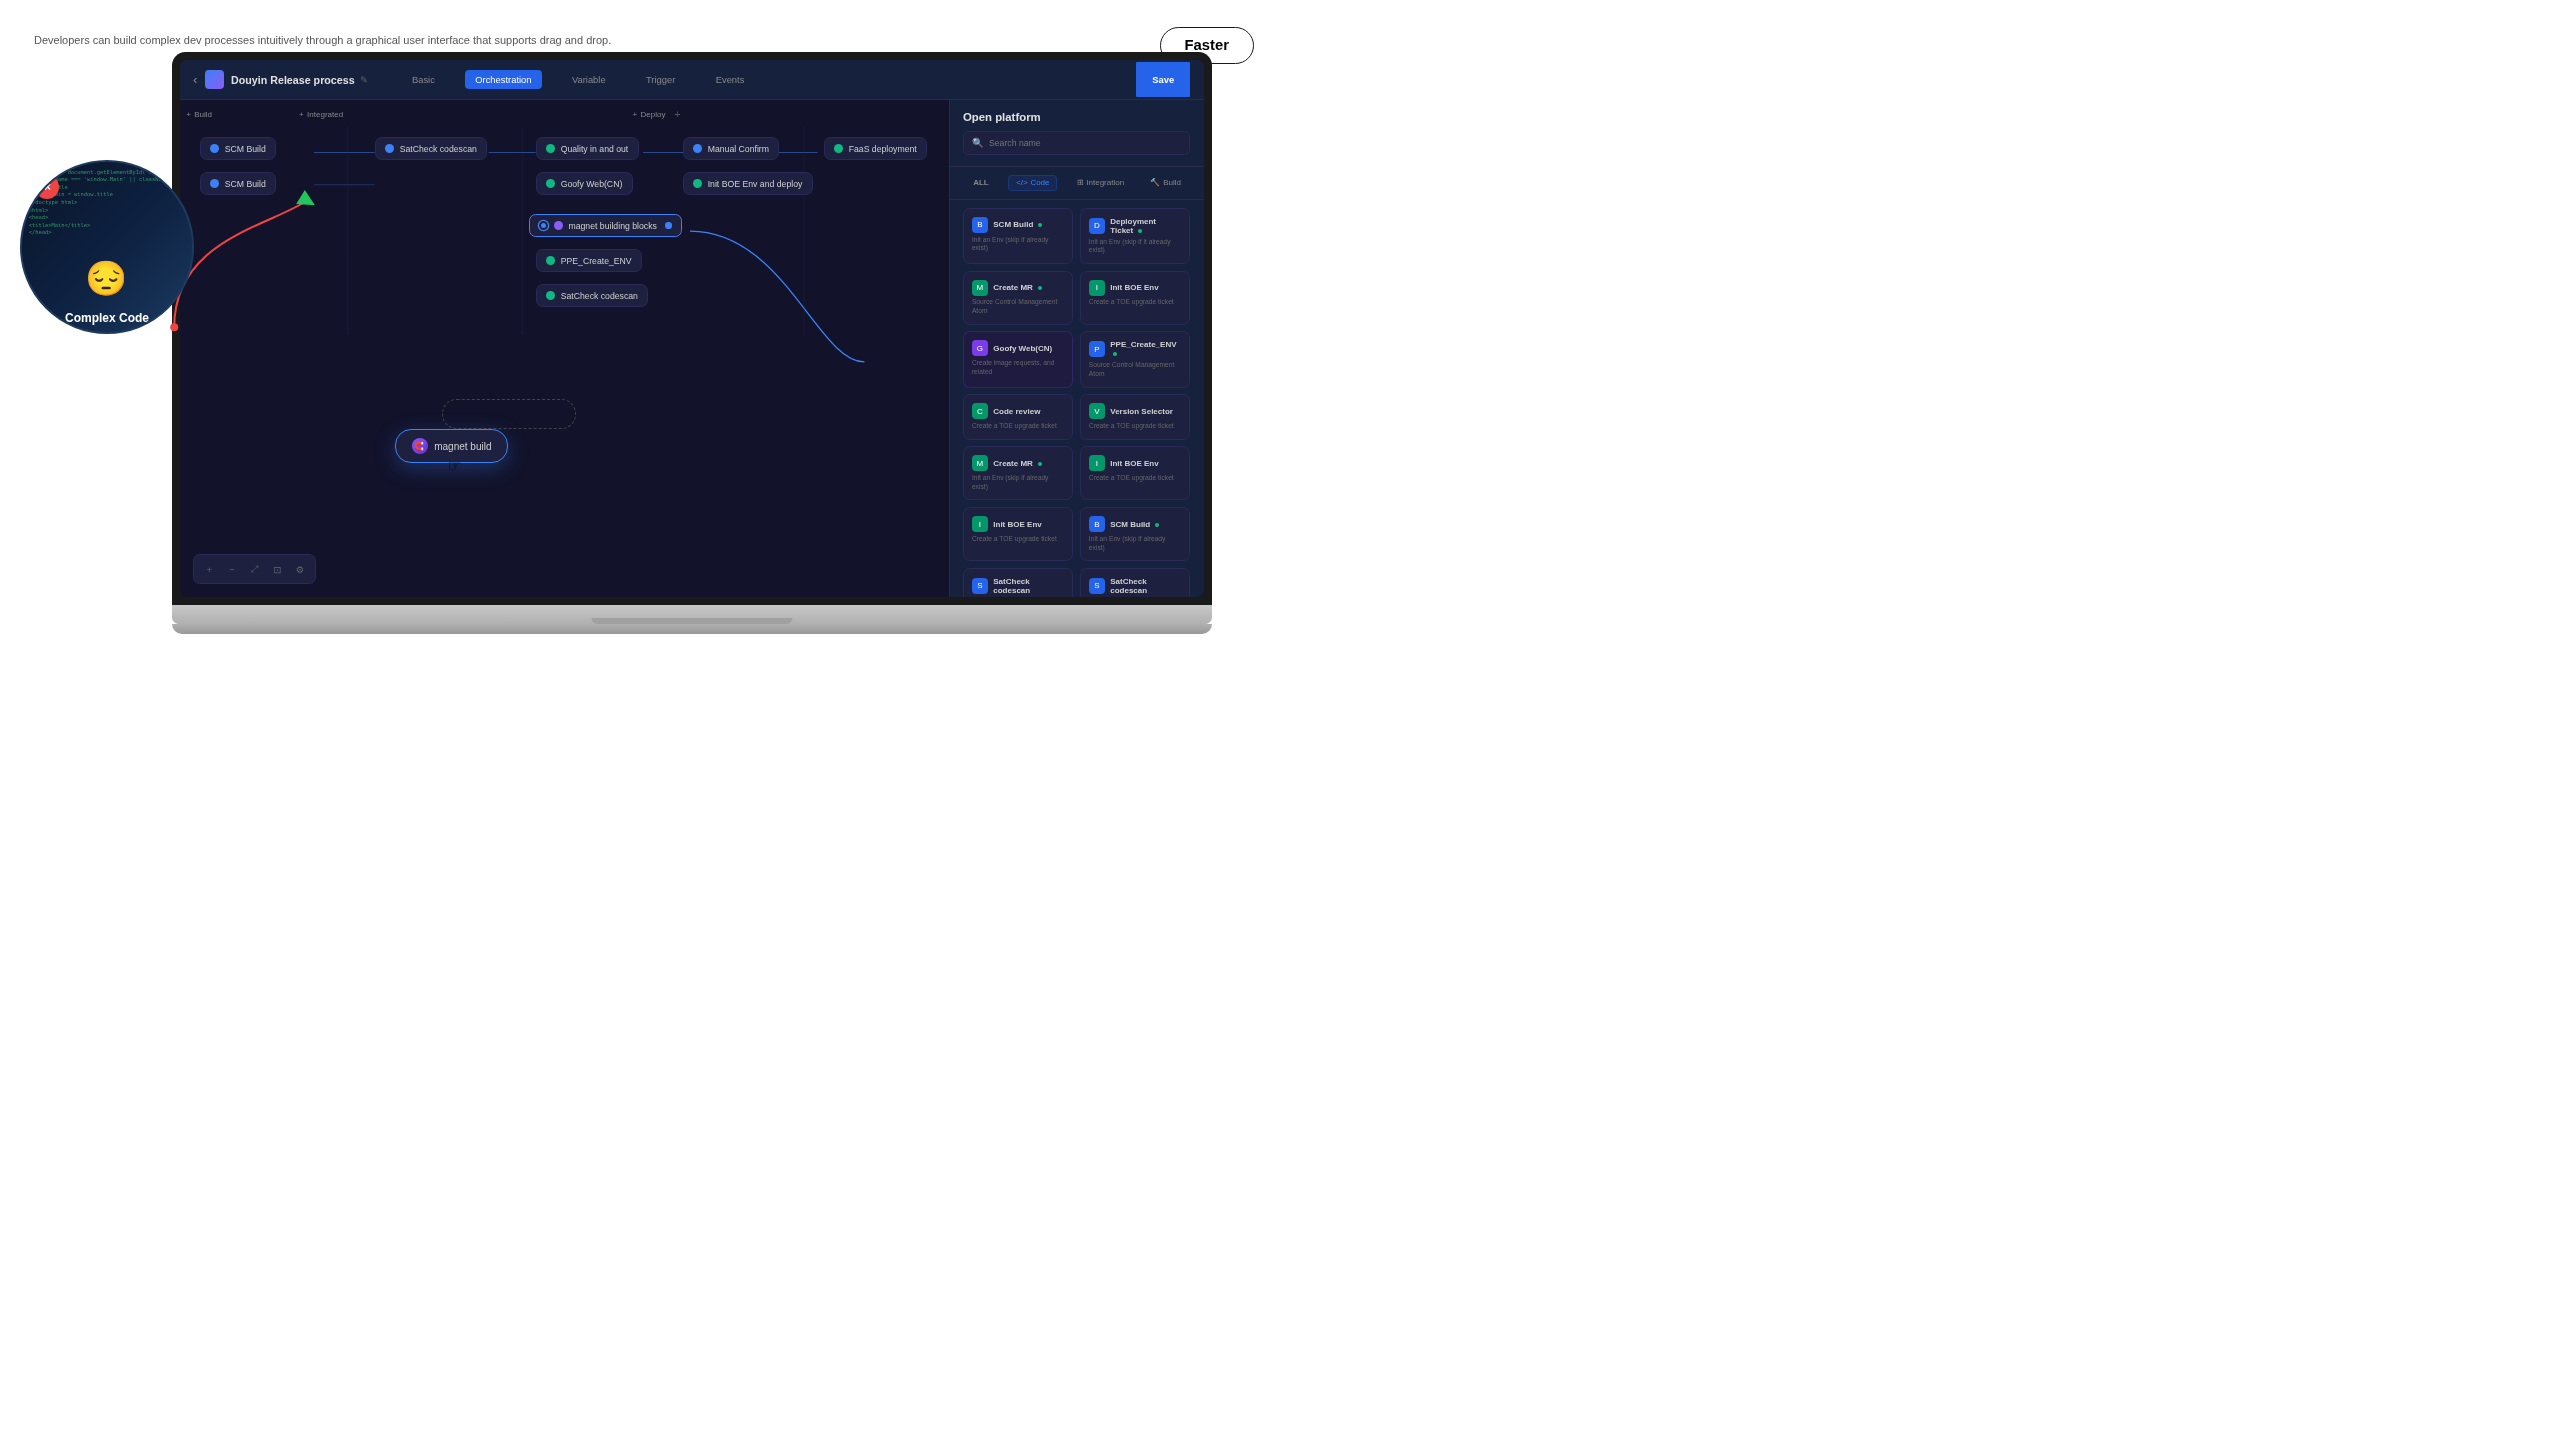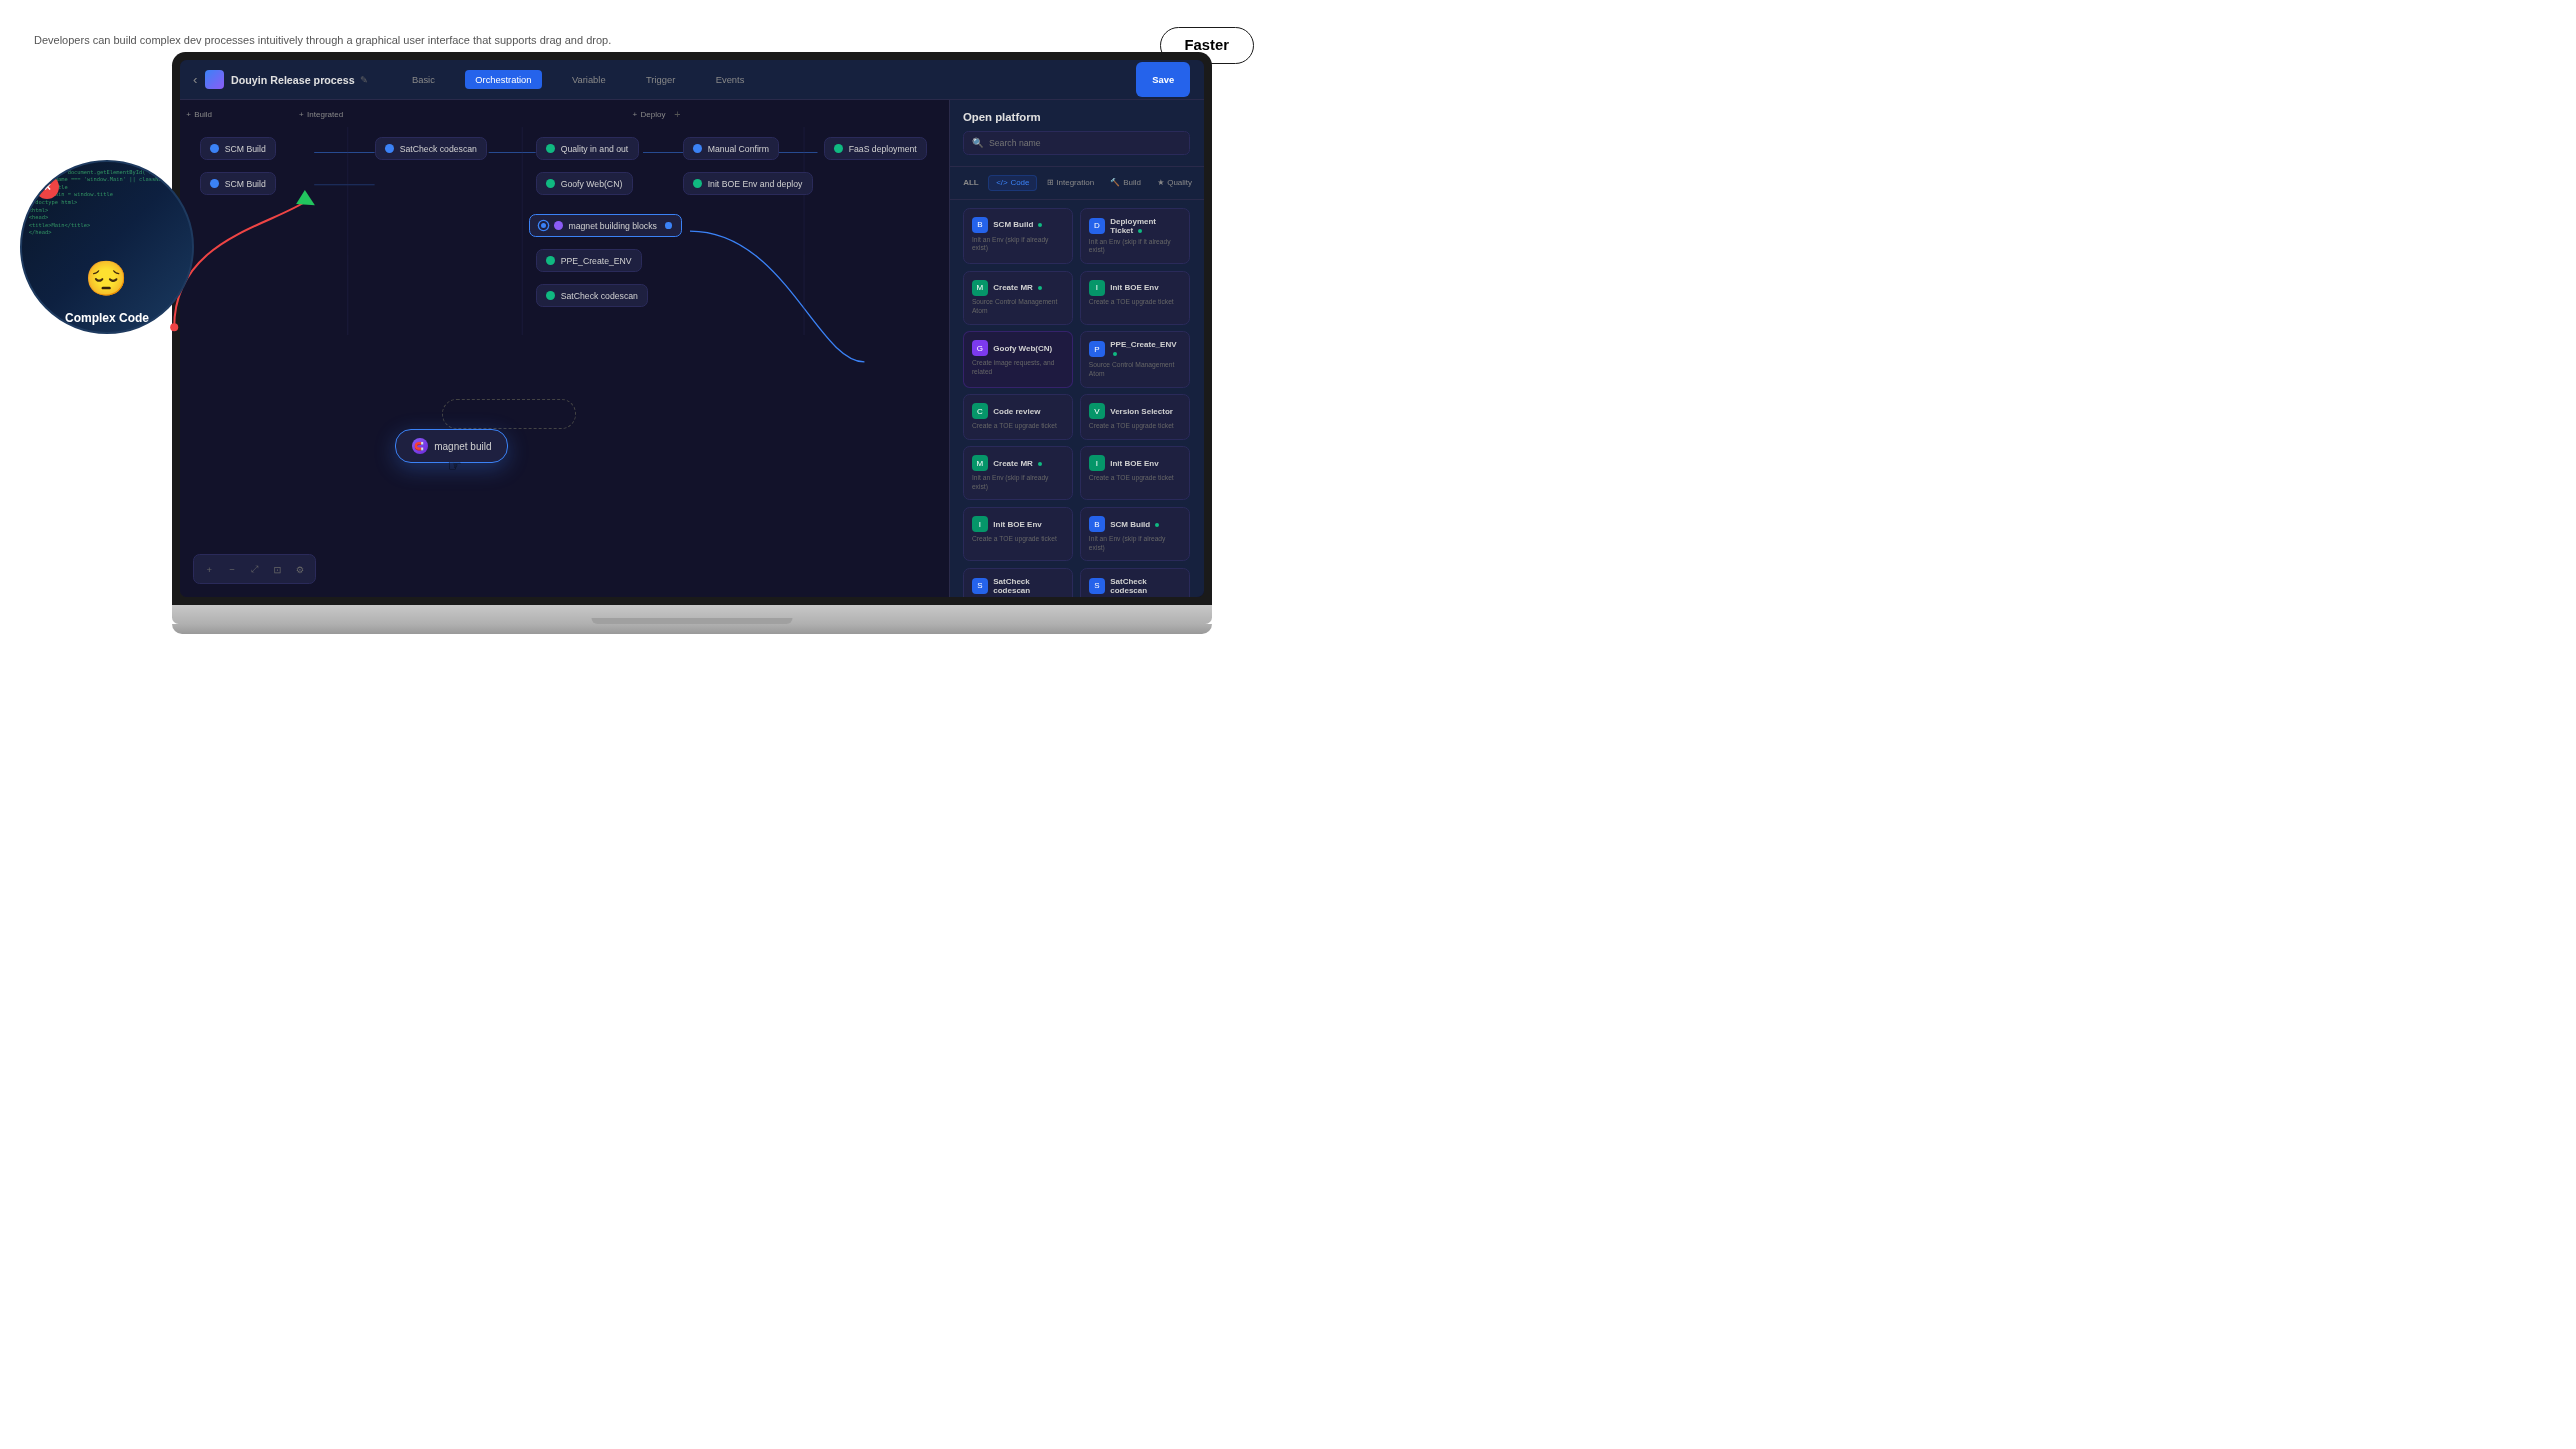--- a/index.html
+++ b/index.html
@@ -229,21 +229,21 @@
     }
     .nav-tab.active {
       background: #2563eb;
       color: white;
     }
     .nav-save-btn {
       margin-left: auto;
       background: #2563eb;
       color: white;
       border: none;
-      border-radius: 6px;
+      border-radius: 1px;
       padding: 12px 16px;
       font-size: 9.4px;
       font-weight: 600;
       cursor: pointer;
       text-align: center;
     }
 
     
     .app-canvas {
       flex: 1;
@@ -355,22 +355,22 @@
       flex: 1;
     }
     .search-icon-small {
       color: #555;
       font-size: 9.4px;
     }
 
     
     .panel-filters {
       display: flex;
-      padding: 8px 7px;
-      gap: 3px;
+      padding: 8px 17px;
+      gap: 13px;
       border-bottom: 0.7px solid #2a2a4a;
       flex-shrink: 0;
     }
     .filter-tab {
       padding: 2.7px 6.7px;
       border-radius: 4px;
       font-size: 8px;
       color: #888;
       cursor: pointer;
       display: flex;

